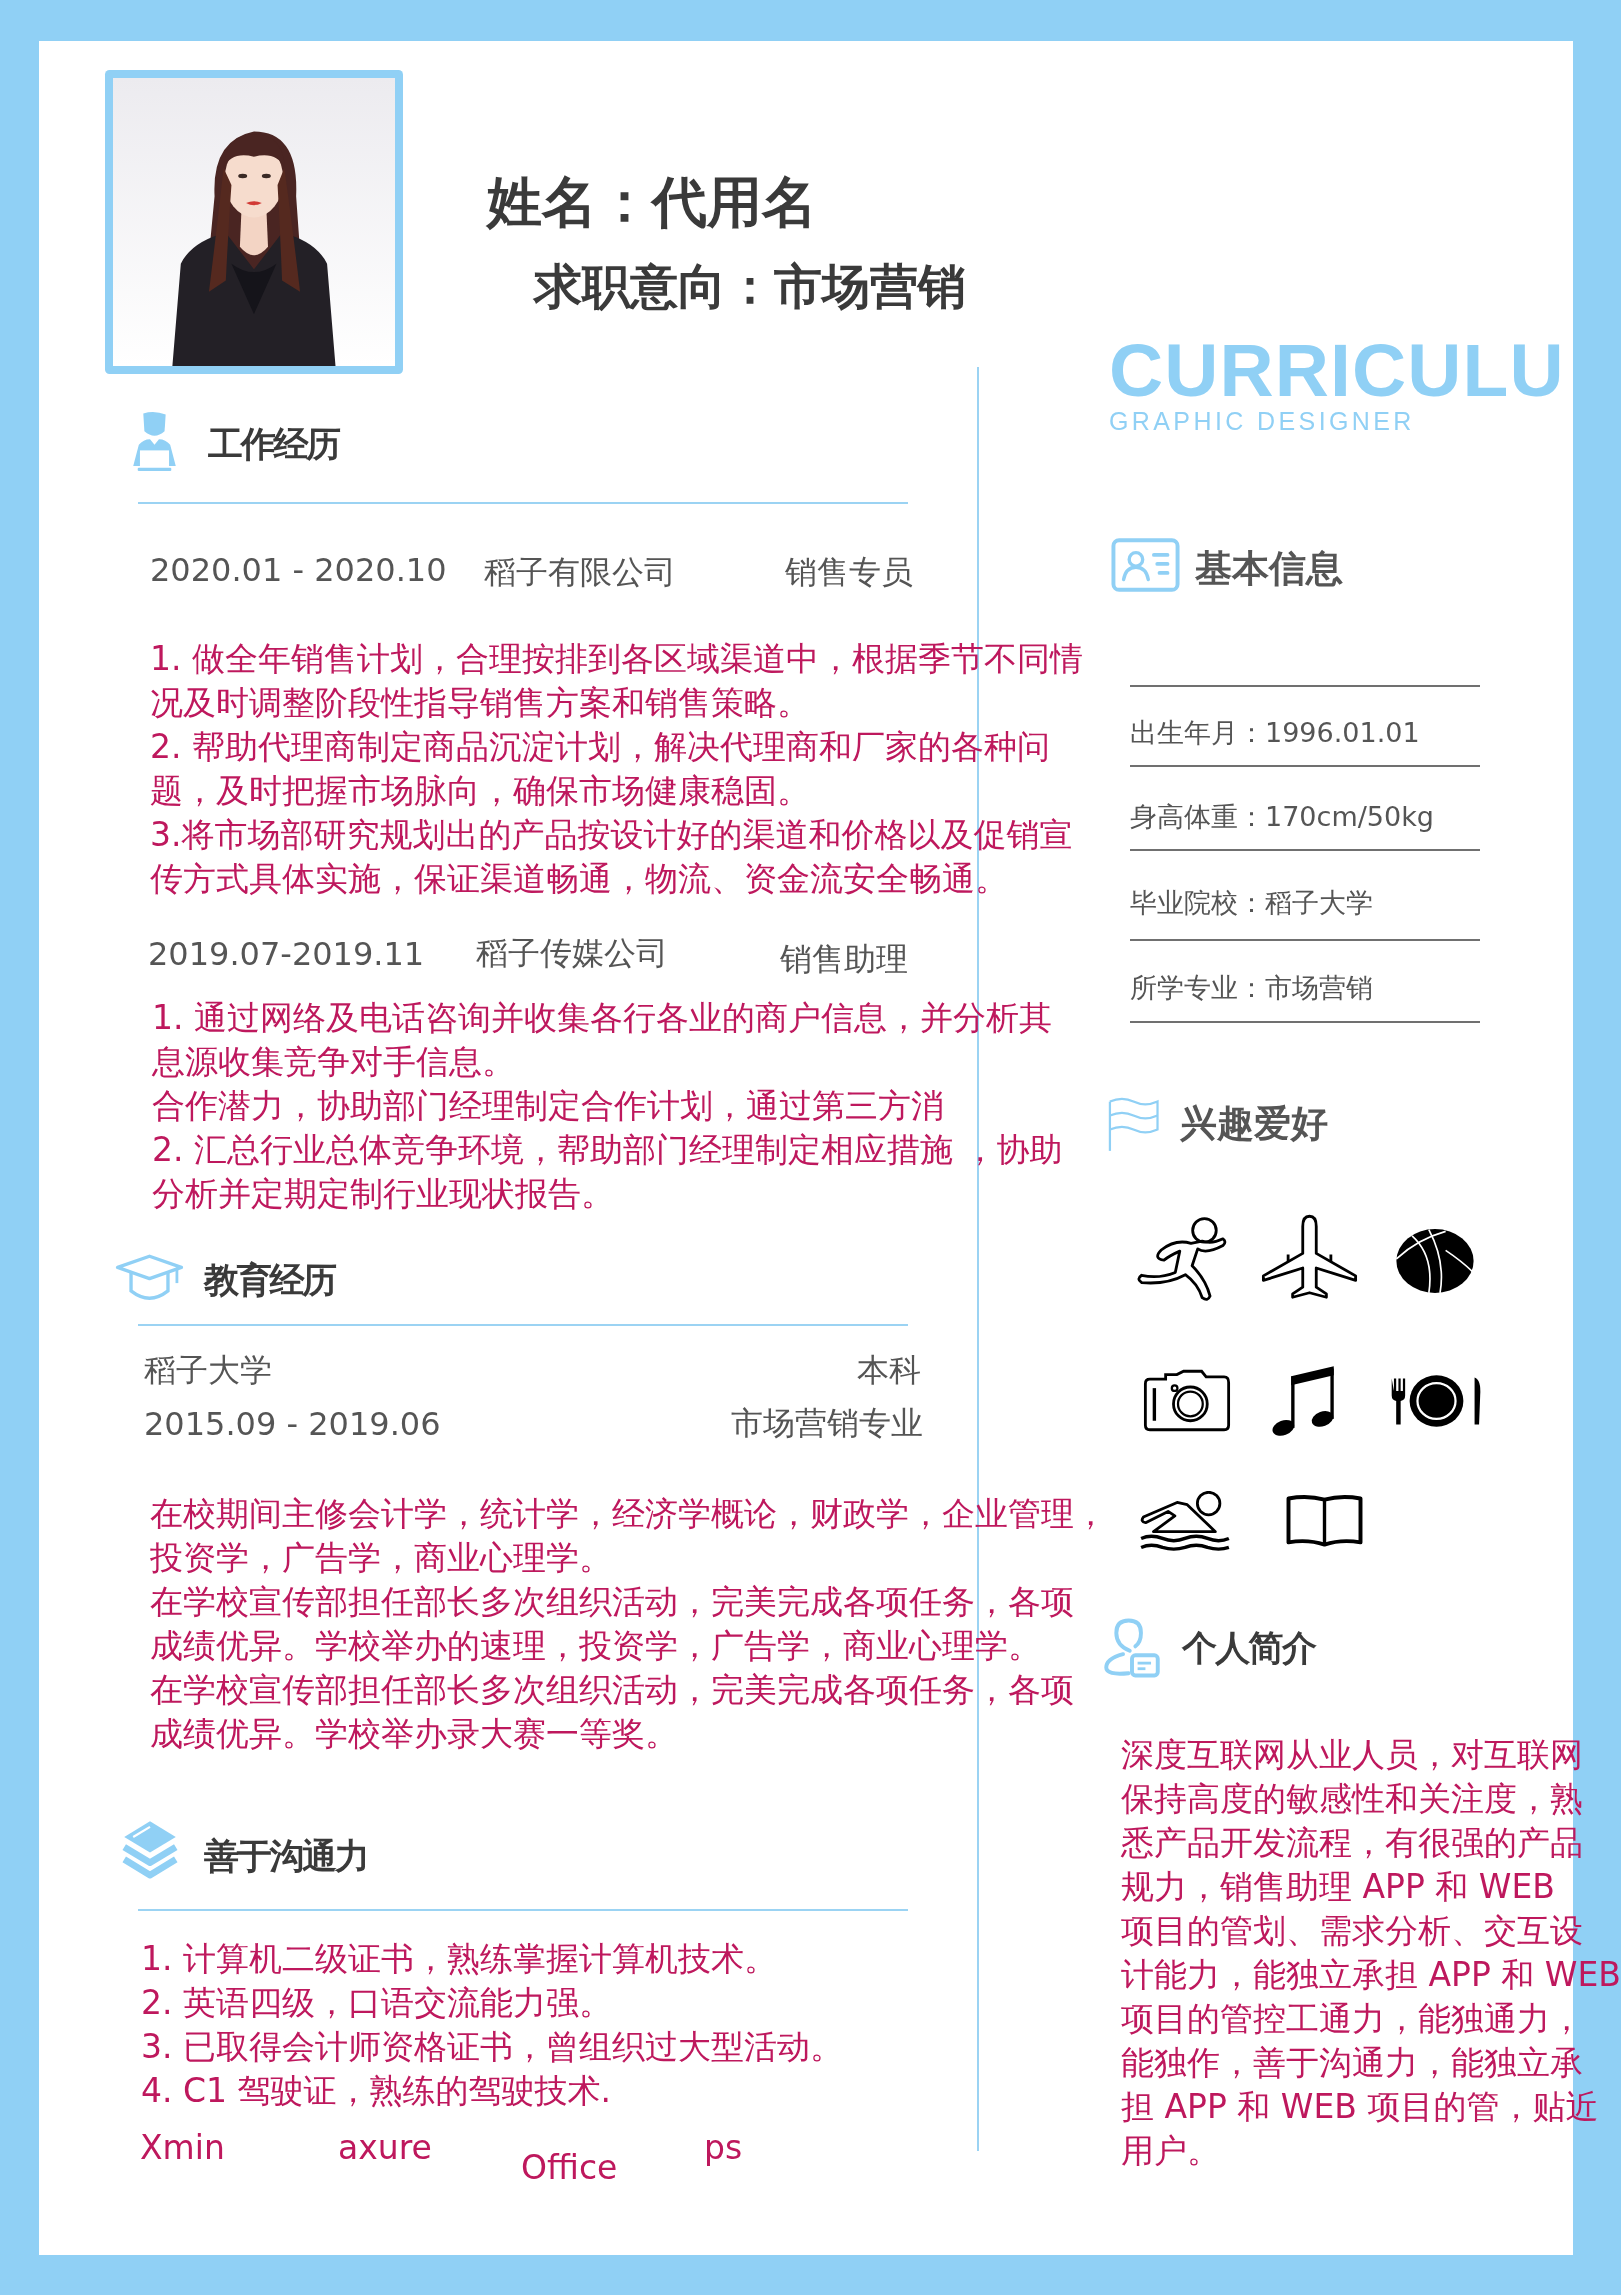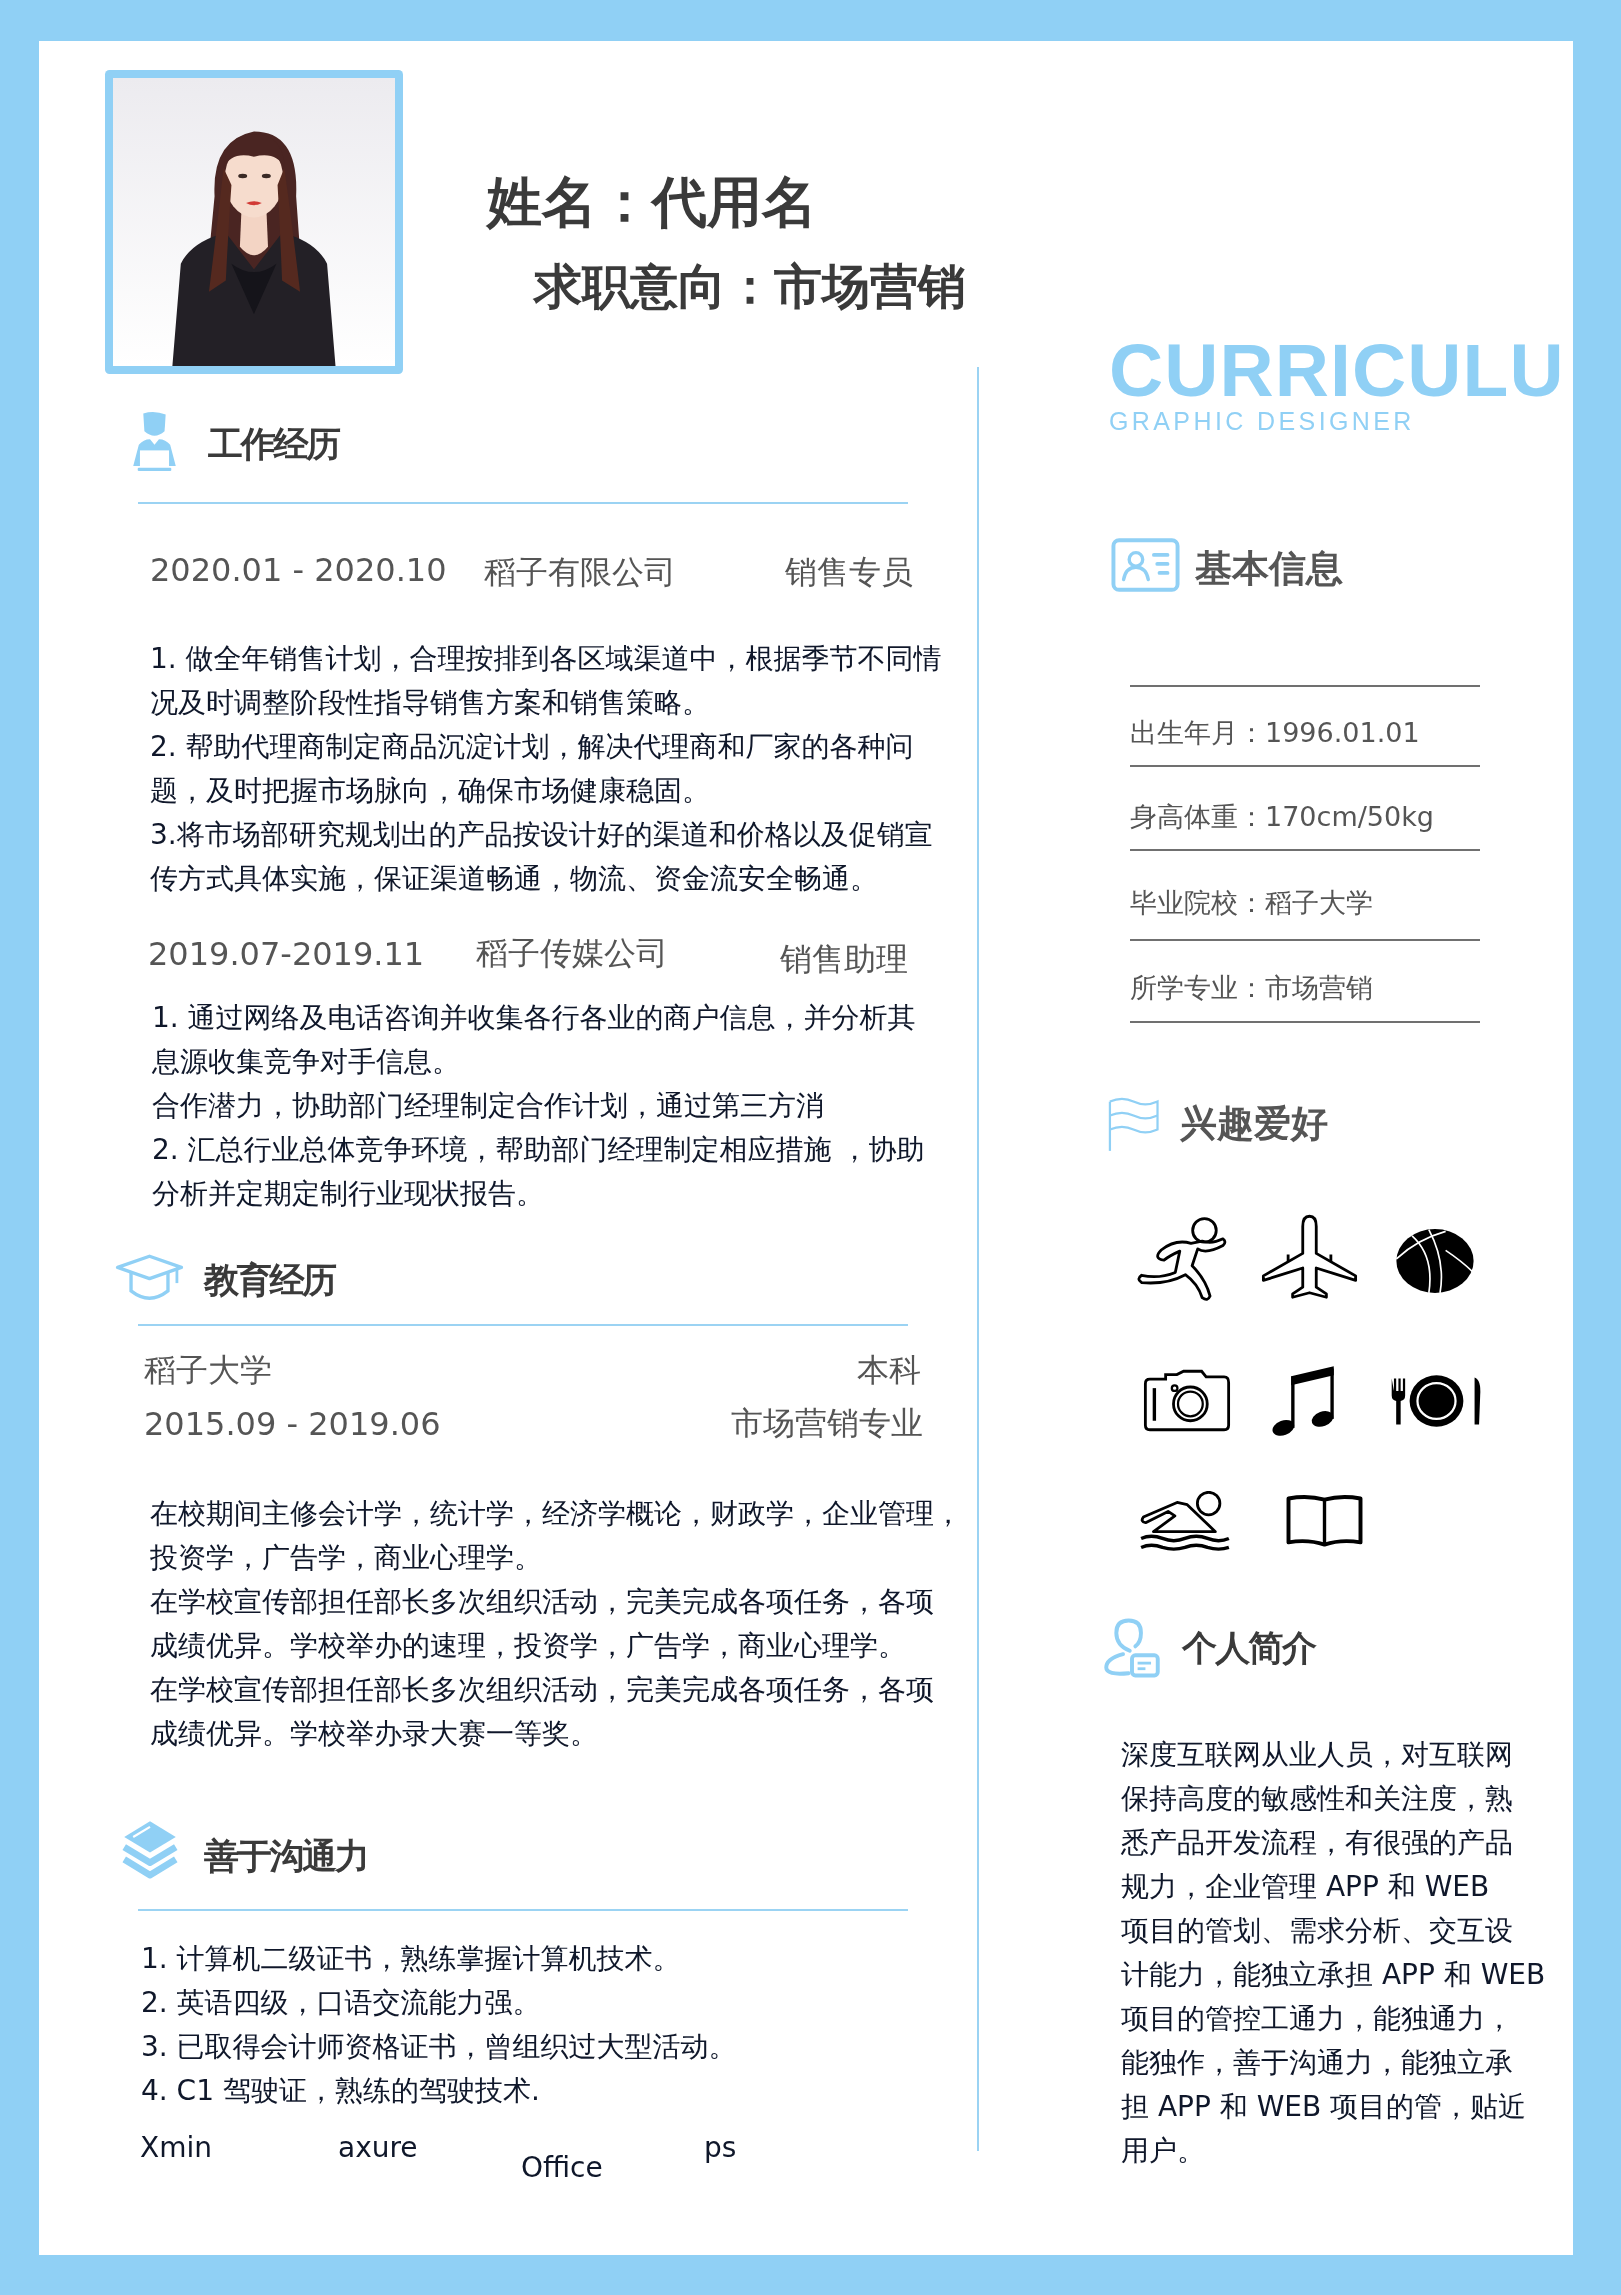--- a/index.html
+++ b/index.html
@@ -11,21 +11,21 @@
   .name { left: 487px; top: 166px; font-size: 55px; font-weight: bold; color: #3a3a3a; }
   .intent { left: 487px; top: 255px; font-size: 48px; font-weight: bold; color: #3a3a3a; margin-left: 47px; }
   .brand { left: 1109px; top: 327px; font-size: 75px; font-weight: bold; color: #90D0F5; letter-spacing: 1.1px; font-family: "Liberation Sans", sans-serif; }
   .brand-sub { left: 1109px; top: 407px; font-size: 25px; color: #90D0F5; letter-spacing: 3.4px; font-family: "Liberation Sans", sans-serif; }
   .vdivider { position: absolute; left: 977px; top: 367px; width: 2.3px; height: 1784px; background: #9bd3f3; }
   .sec-title { font-size: 35px; font-weight: bold; color: #3a3a3a; letter-spacing: -2.3px; }
   .sec-title-r { font-size: 37px; font-weight: bold; color: #555555; }
   .hline { position: absolute; height: 2.3px; background: #9bd3f3; }
   .gline { position: absolute; height: 2.3px; background: #707070; }
   .row-text { font-size: 32px; color: #555555; }
-  .body-text { font-size: 28px; color: #0f172a; line-height: 44px; white-space: nowrap; }
+  .body-text { font-size: 33px; color: #be185d; line-height: 44px; white-space: nowrap; }
   .info-text { font-size: 27px; color: #555555; }
   .icon { position: absolute; }
 </style>
 </head>
 <body>
 
 <div class="page-bg"></div>
 
 <div class="photo-frame">
   <div class="photo">
@@ -258,21 +258,21 @@
     <line x1="60" y1="82" x2="84" y2="82" stroke="#90D0F5" stroke-width="5"></line>
     <line x1="60" y1="92" x2="74" y2="92" stroke="#90D0F5" stroke-width="5"></line>
   </svg>
 </div>
 <div class="abs sec-title" style="left:1182px;top:1625px;letter-spacing:-1.7px;">个人简介</div>
 
 <div class="abs body-text" style="left:1121px;top:1733px;">
   <div>深度互联网从业人员，对互联网</div>
   <div>保持高度的敏感性和关注度，熟</div>
   <div>悉产品开发流程，有很强的产品</div>
-  <div>规力，企业管理 APP 和 WEB</div>
+  <div>规力，销售助理 APP 和 WEB</div>
   <div>项目的管划、需求分析、交互设</div>
   <div>计能力，能独立承担 APP 和 WEB</div>
   <div>项目的管控工通力，能独通力，</div>
   <div>能独作，善于沟通力，能独立承</div>
   <div>担 APP 和 WEB 项目的管，贴近</div>
   <div>用户。</div>
 </div>
 
 <style>
   .page-bg { position: absolute; left: 39px; top: 41px; width: 1534px; height: 2214px; background: #ffffff; z-index: -1; }

